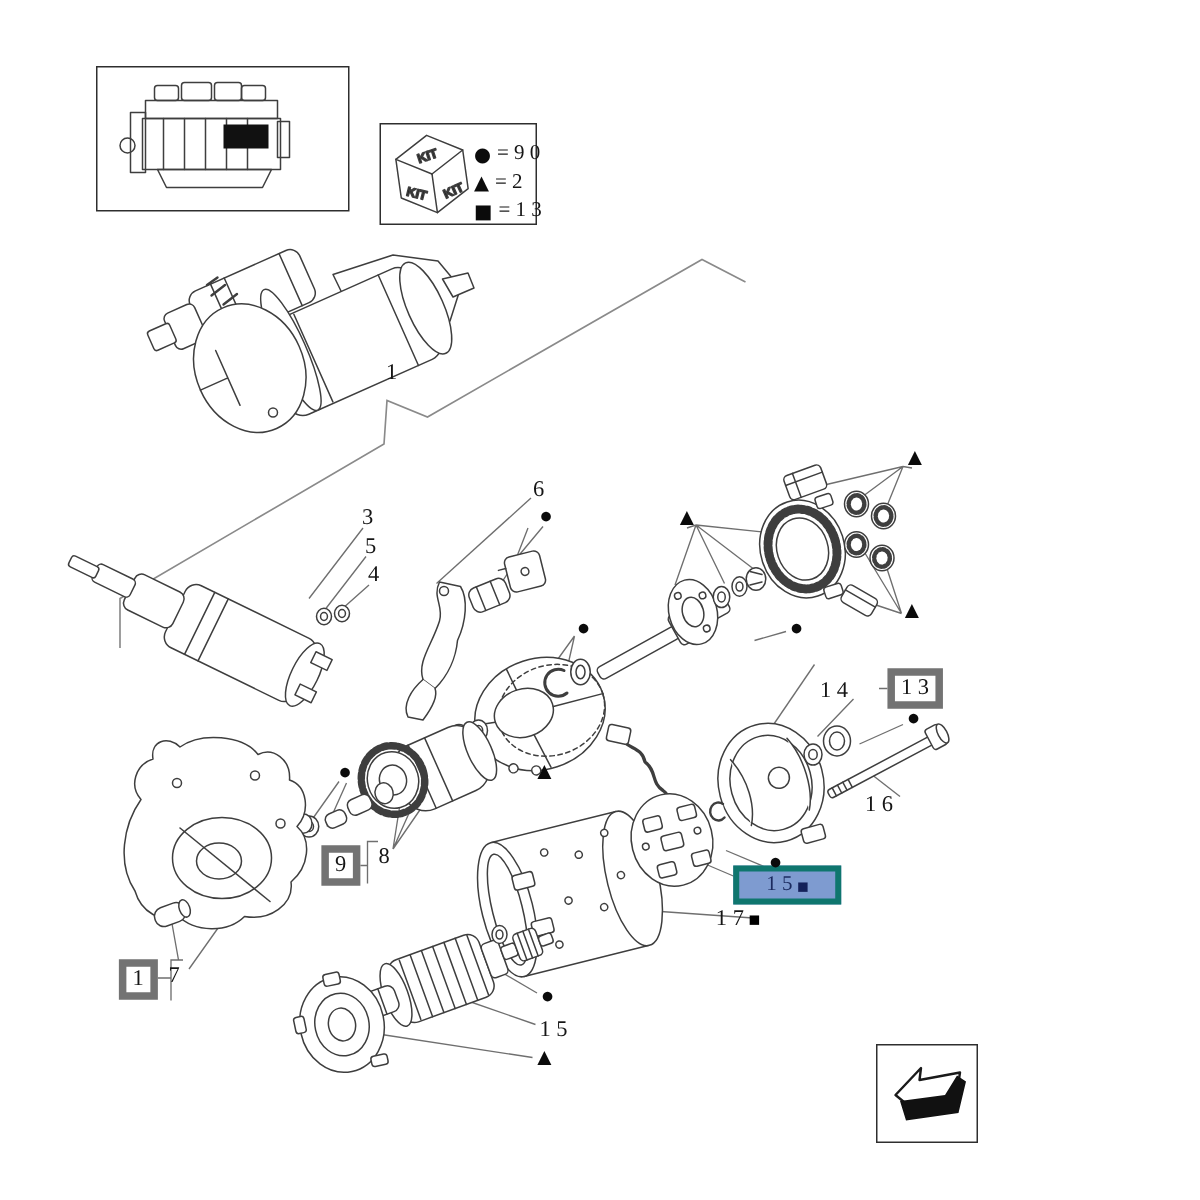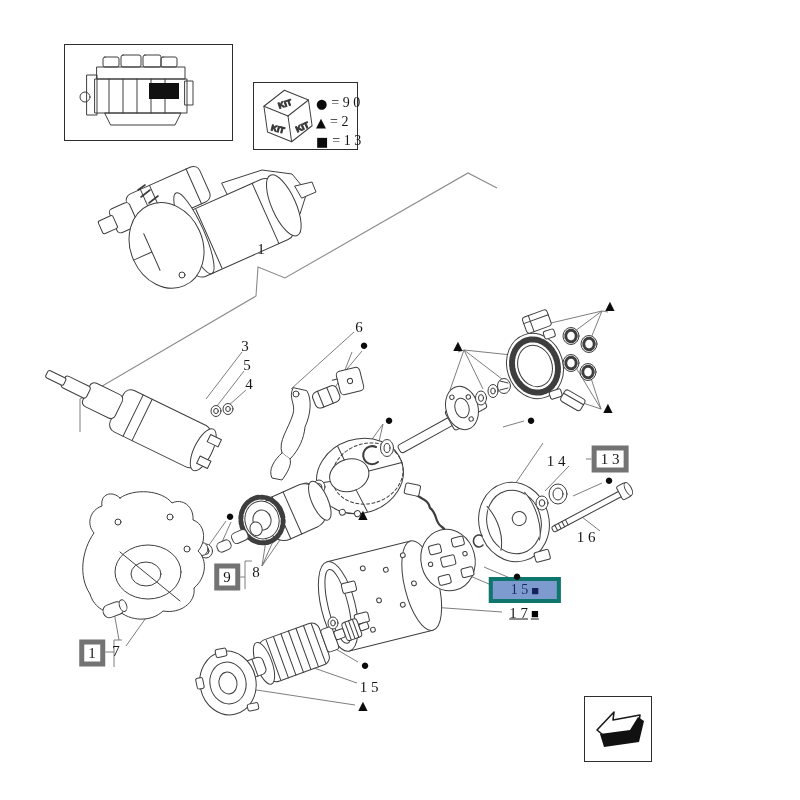--- a/index.html
+++ b/index.html
@@ -406,21 +406,21 @@
   <div class="lbl" style="left:116px;top:651px;">7</div>
   <div class="lbl" style="left:369px;top:687px;">1 5</div>
   <div class="lbl" style="left:556px;top:461px;text-align:right;">1 4</div>
   <div class="lbl boxed" style="left:610px;top:459px;">1 3</div>
   <div class="lbl" style="left:586px;top:537px;">1 6</div>
 
   <div class="hl15" style="left:525px;top:590px;">
     <span>1 5</span>
     <span class="sqr">■</span>
   </div>
-  <div class="l17wrap" style="left:524px;top:613px;text-decoration:underline;">
+  <div class="l17wrap" style="left:492px;top:613px;">
     <span>1 7</span>
     <span class="sqr">■</span>
   </div>
 
   <span class="sym sym-dot" style="left:364px;top:345px;">●</span>
   <span class="sym sym-dot" style="left:389px;top:420px;">●</span>
   <span class="sym sym-dot" style="left:531px;top:420px;">●</span>
   <span class="sym sym-dot" style="left:230px;top:516px;">●</span>
   <span class="sym sym-dot" style="left:609px;top:480px;">●</span>
   <span class="sym sym-dot" style="left:517px;top:576px;">●</span>

